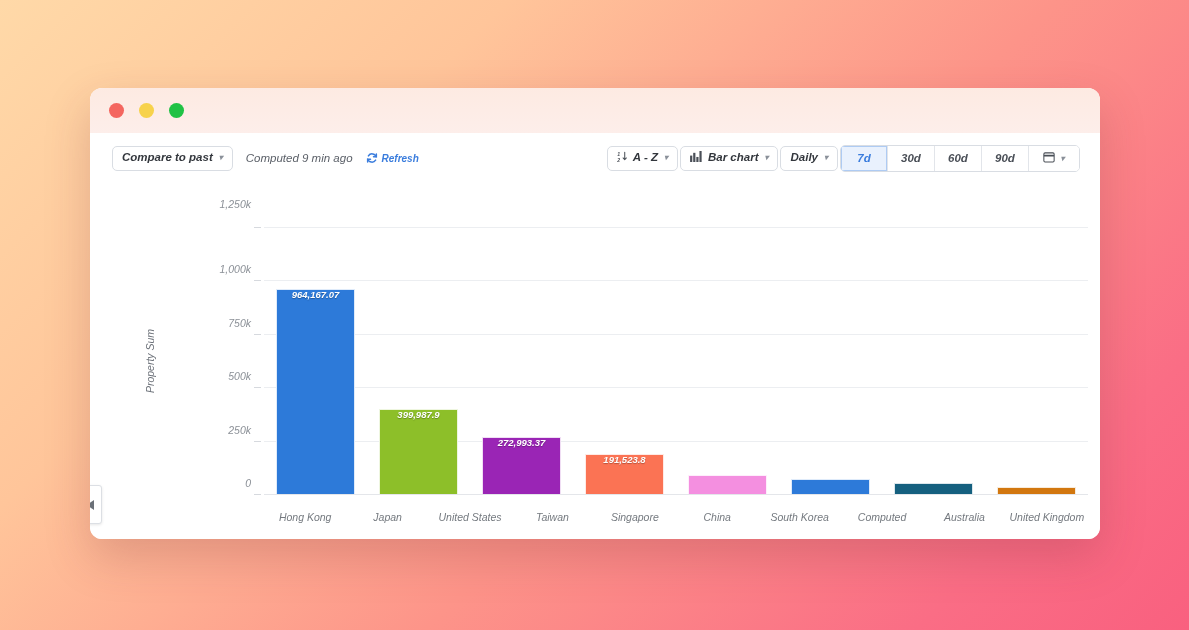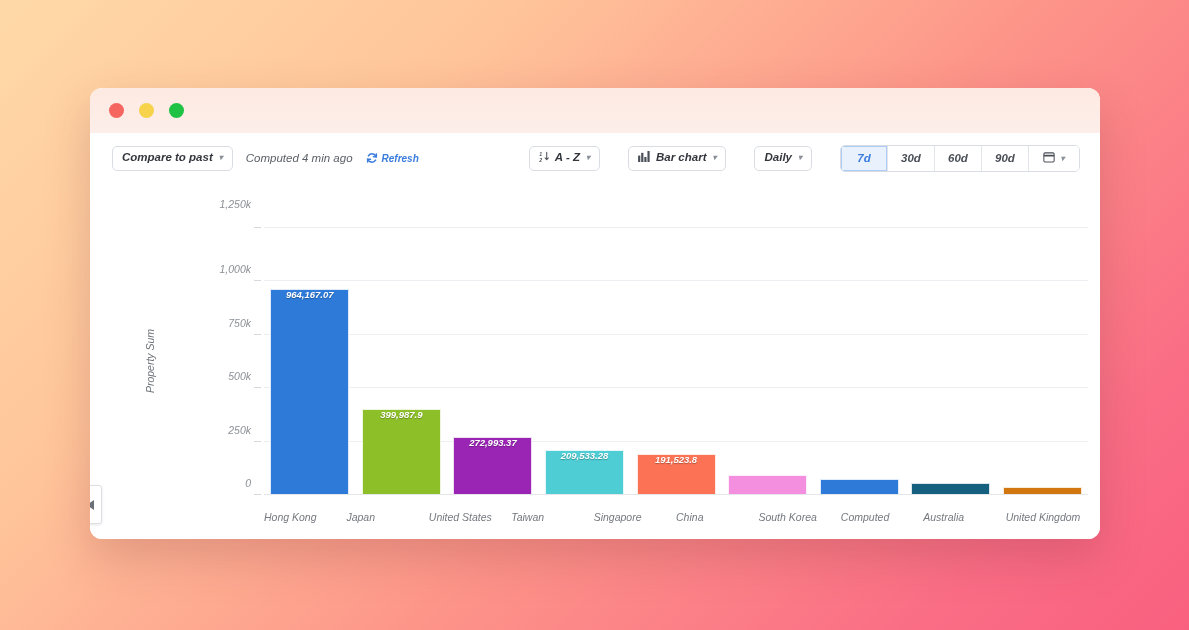--- a/index.html
+++ b/index.html
@@ -67,21 +67,21 @@
   }
   .toolbar-left {
     display: flex;
     align-items: center;
     gap: 13px;
   }
   .toolbar-right {
     margin-left: auto;
     display: flex;
     align-items: center;
-    gap: 28px;
+    gap: 2px;
   }
   .btn {
     display: inline-flex;
     align-items: center;
     gap: 5px;
     height: 25px;
     padding: 0 9px;
     box-sizing: border-box;
     border: 1px solid #d9dde3;
     border-radius: 5px;
@@ -223,20 +223,21 @@
   }
   .xlabels {
     position: absolute;
     left: 174px;
     right: 12px;
     bottom: 16px;
     display: flex;
   }
   .xlabel {
     flex: 1 1 0;
+    text-align: center;
     font-size: 10.5px;
     color: #74797f;
     white-space: nowrap;
   }
   .baseline {
     position: absolute;
     left: 0;
     right: 0;
     bottom: 0;
     height: 1px;
@@ -278,21 +279,21 @@
   </div>
 
   <div class="content">
 
     <div class="toolbar">
       <div class="toolbar-left">
         <div class="btn">
           <span>Compare to past</span>
           <span class="caret">▾</span>
         </div>
-        <div class="computed">Computed 4 min ago</div>
+        <div class="computed">Computed 9 min ago</div>
         <div class="refresh">
           <span>
             <svg width="12" height="12" viewBox="0 0 16 16" fill="none" stroke="#3b7ddd" stroke-width="2" stroke-linecap="round">
               <path d="M13.6 6.4A5.8 5.8 0 0 0 3.2 5.2"></path>
               <path d="M2.4 9.6a5.8 5.8 0 0 0 10.4 1.2"></path>
               <path d="M13.8 2.6v3.8h-3.8"></path>
               <path d="M2.2 13.4V9.6H6"></path>
             </svg>
           </span>
           <span>Refresh</span>
@@ -388,25 +389,20 @@
               <div class="bar" style="height: 29.09%; background: rgb(141, 191, 41);">
                 <span class="bar-label">399,987.9</span>
               </div>
             </div>
             <div class="bar-slot">
               <div class="bar" style="height: 19.8541%; background: rgb(154, 37, 181);">
                 <span class="bar-label">272,993.37</span>
               </div>
             </div>
             <div class="bar-slot">
-              <div class="bar" style="height: 15.2388%; background: rgb(78, 205, 212);">
-                <span class="bar-label">209,533.28</span>
-              </div>
-            </div>
-            <div class="bar-slot">
               <div class="bar" style="height: 13.929%; background: rgb(251, 115, 84);">
                 <span class="bar-label">191,523.8</span>
               </div>
             </div>
             <div class="bar-slot">
               <div class="bar" style="height: 6.90909%; background: rgb(244, 143, 224);"></div>
             </div>
             <div class="bar-slot">
               <div class="bar" style="height: 5.6%; background: rgb(45, 122, 217);"></div>
             </div>

